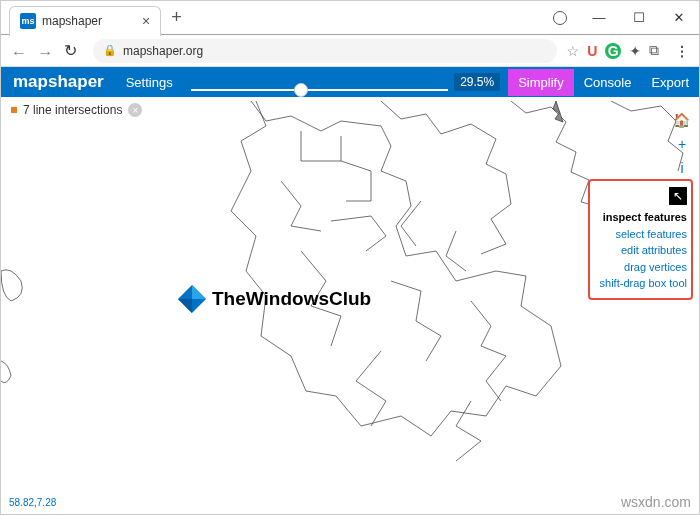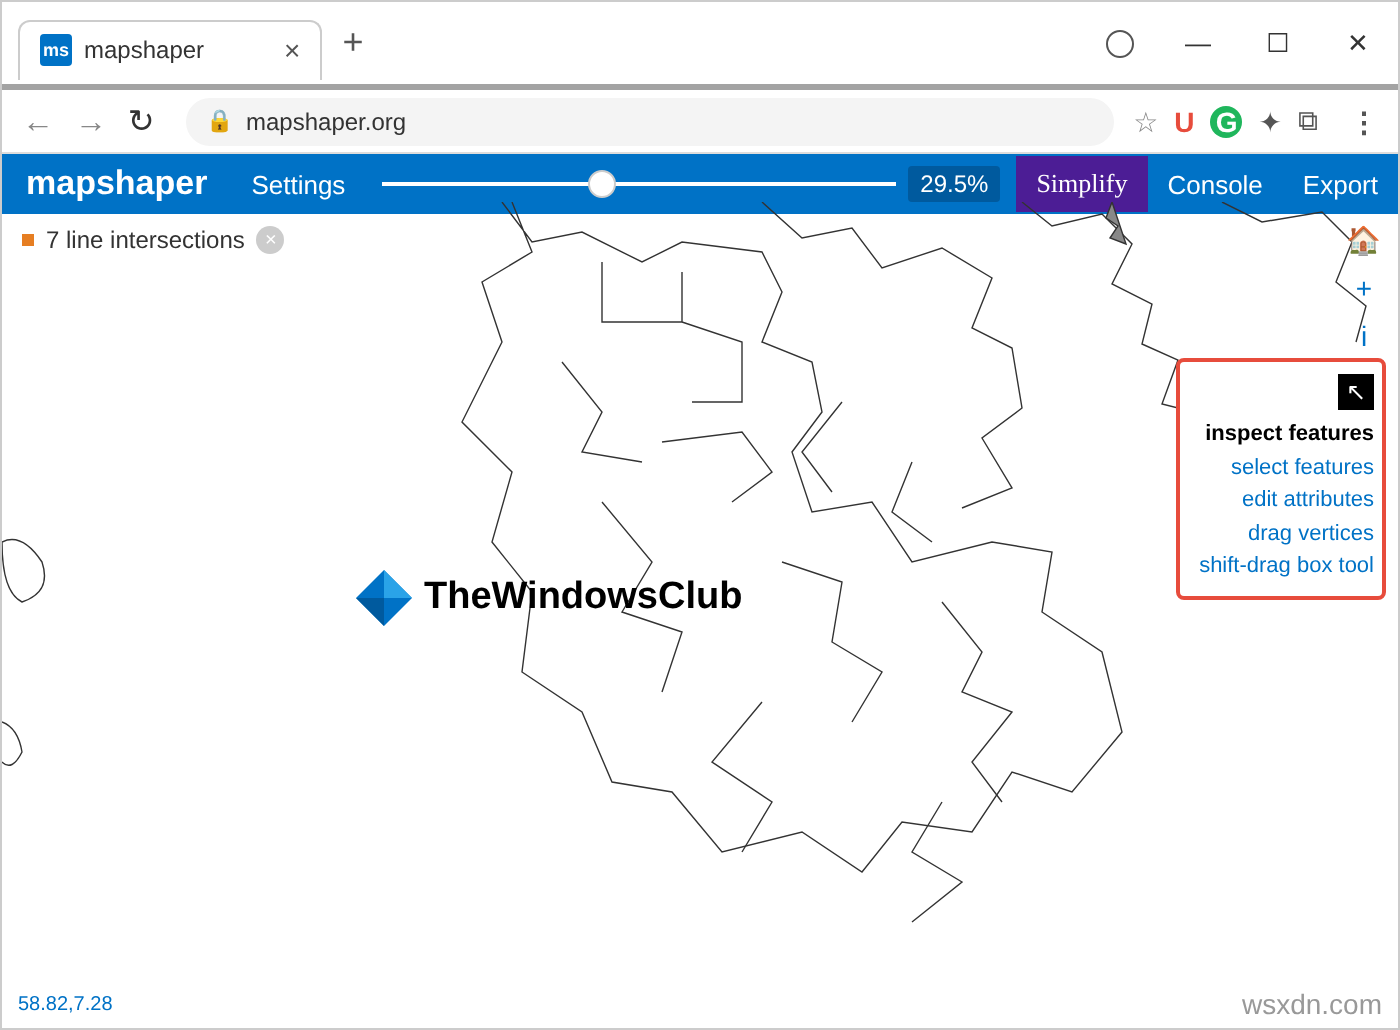--- a/index.html
+++ b/index.html
@@ -1,18 +1,18 @@
 <!DOCTYPE html>
 <html><head>
   <meta charset="utf-8">
   <style>
     * { box-sizing: border-box; font-family: Arial, sans-serif; }
     body { margin: 0; padding: 0; width: 700px; height: 515px; background: #fff; overflow: hidden; position: relative; }
     .window-frame { width: 700px; height: 515px; border: 1px solid #ccc; position: relative; background: #fff; }
-    .titlebar { height: 44px; background: #fff; display: flex; align-items: center; border-bottom: 3px solid #a3a3a3; }
+    .titlebar { height: 34px; background: #fff; display: flex; align-items: center; border-bottom: 1px solid #a3a3a3; }
     .tab { display: flex; align-items: center; margin-left: 8px; background: #fff; border: 1px solid #ccc; border-bottom: none; border-radius: 6px 6px 0 0; padding: 4px 10px; height: 30px; position: relative; top: 3px; }
     .tab-favicon { width: 16px; height: 16px; background: #0072c6; border-radius: 2px; margin-right: 6px; display: flex; align-items: center; justify-content: center; color: #fff; font-size: 9px; font-weight: bold; }
     .tab-title { font-size: 12px; color: #333; margin-right: 40px; }
     .tab-close { font-size: 14px; color: #555; cursor: pointer; }
     .new-tab { margin-left: 10px; font-size: 18px; color: #555; cursor: pointer; }
     .win-controls { margin-left: auto; display: flex; align-items: center; }
     .win-btn { width: 40px; text-align: center; font-size: 13px; color: #333; cursor: pointer; }
     .chrome-dot { width: 14px; height: 14px; border: 1px solid #555; border-radius: 50%; margin-right: 12px; margin-left: 6px; }
     .addr-bar { height: 32px; display: flex; align-items: center; gap: 10px; padding: 0 10px; border-bottom: 1px solid #ddd; }
     .nav-icons span { color: #888; font-size: 16px; margin-right: 6px; cursor: pointer; }
@@ -26,25 +26,25 @@
     .star-icon { color: #888; }
     .u-icon { color: #e74c3c; font-weight: bold; font-size: 13px; }
     .green-circle { width: 16px; height: 16px; border-radius: 50%; background: #1fb65c; display: flex; align-items: center; justify-content: center; color: #fff; font-size: 10px; font-weight: bold; }
     .puzzle-icon { color: #555; }
     .list-icon { color: #555; }
     .avatar { width: 18px; height: 18px; border-radius: 50%; background: radial-gradient(#a55, #633); }
     .dots-icon { color: #555; font-weight: bold; }
     .app-header { height: 30px; background: #0072c6; display: flex; align-items: center; color: #fff; font-size: 13px; }
     .brand { font-weight: bold; font-size: 17px; padding: 0 12px; }
     .nav-item { padding: 0 10px; cursor: pointer; text-align: center; }
-    .slider-area { flex: 1; display: flex; align-items: center; padding: 0 8px; }
+    .slider-area { flex: 1; display: flex; align-items: flex-end; padding: 0 8px; }
     .slider-track { flex: 1; height: 2px; background: #fff; position: relative; }
     .slider-thumb { width: 14px; height: 14px; border-radius: 50%; background: #fff; position: absolute; top: -6px; left: 40%; border: 1px solid #ccc; }
     .pct-box { background: #005a9e; padding: 2px 6px; font-size: 12px; border-radius: 2px; margin-left: 6px; }
-    .simplify { background: #4c1d95; padding: 6px 10px; font-size: 13px; cursor: pointer; font-family: Liberation Serif, serif; }
+    .simplify { background: #d946ef; padding: 6px 10px; font-size: 13px; cursor: pointer; }
     .nav-right { padding: 0 10px; cursor: pointer; }
     .msg-bar { display: flex; align-items: center; padding: 6px 10px; font-size: 12px; color: #333; gap: 6px; }
     .orange-dot { width: 6px; height: 6px; background: #e67e22; }
     .close-msg { display: inline-flex; width: 14px; height: 14px; border-radius: 50%; background: #ccc; color: #fff; font-size: 10px; align-items: center; justify-content: center; cursor: pointer; }
     .canvas-area { position: absolute; top: 100px; left: 0; right: 0; bottom: 0; overflow: hidden; }
     .map-svg { position: absolute; top: 0; left: 0; }
     .side-tools { position: absolute; right: 8px; top: 110px; display: flex; flex-direction: column; gap: 6px; }
     .tool-btn { width: 18px; height: 18px; display: flex; align-items: center; justify-content: center; font-size: 14px; color: #0072c6; cursor: pointer; }
     .popup { position: absolute; right: 6px; top: 178px; background: #fff; border: 2px solid #e74c3c; border-radius: 4px; width: 105px; padding: 6px 4px; font-size: 11px; text-align: right; line-height: 1.5; }
     .popup-cursor { float: right; width: 18px; height: 18px; background: #000; color: #fff; display: flex; align-items: center; justify-content: center; font-size: 12px; margin-bottom: 4px; }

